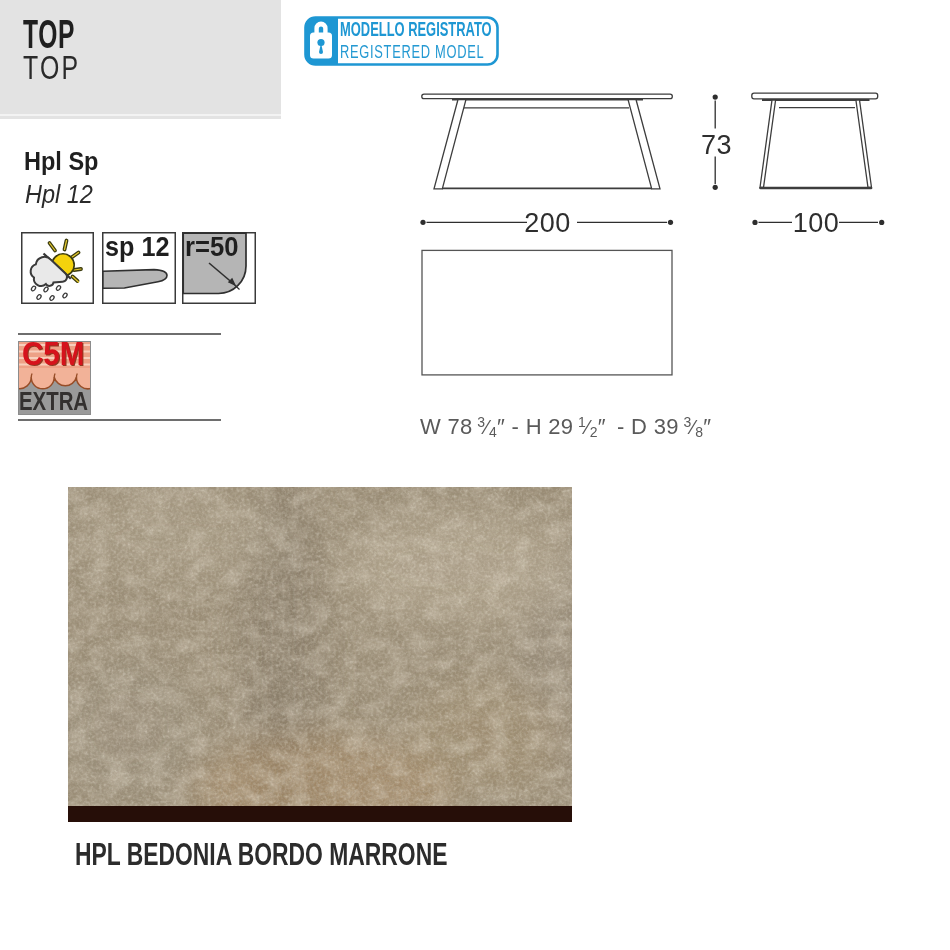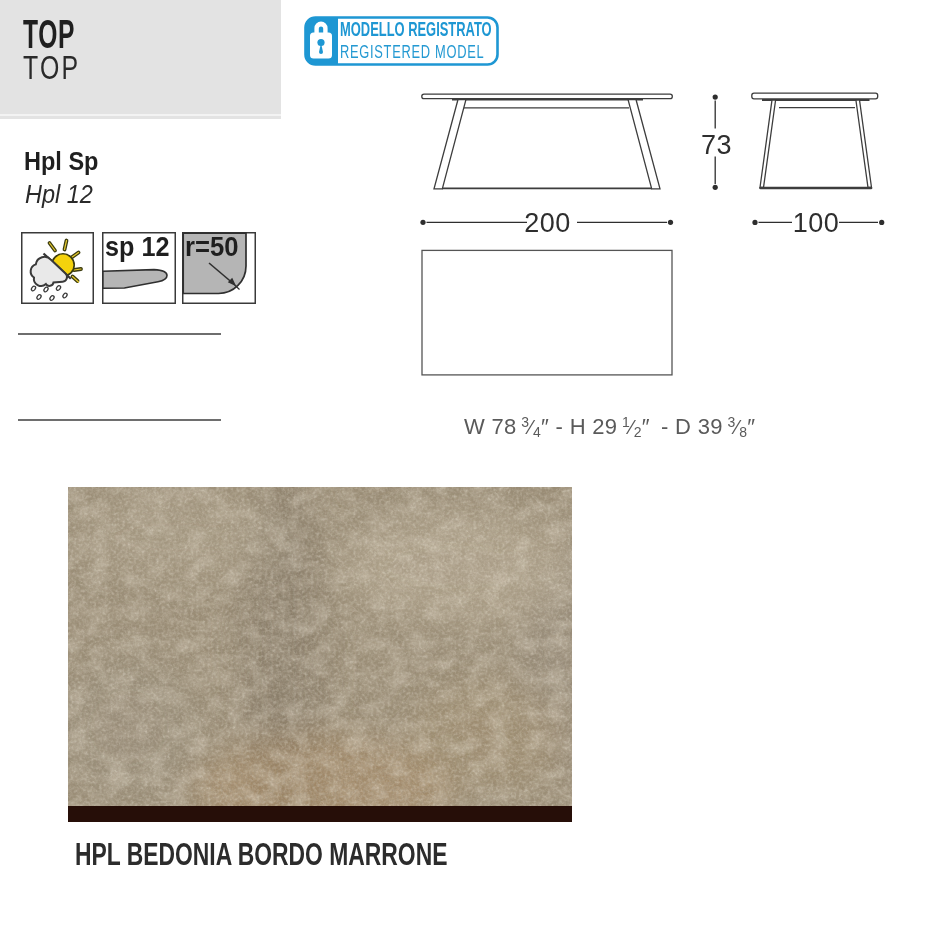--- a/index.html
+++ b/index.html
@@ -99,20 +99,49 @@
     <line x1="27" y1="31" x2="50" y2="50.5" stroke="#2f2f2f" stroke-width="1.6"></line>
     <line x1="50" y1="50.5" x2="57.5" y2="57.5" stroke="#2f2f2f" stroke-width="1.2"></line>
     <path d="M54.2 54.2 L45.8 50.2 L50.2 45.8 Z" fill="#2f2f2f"></path>
   </svg>
   
   <div class="abs" style="left:3px;top:2px;font-size:27px;font-weight:bold;color:#1f1f1f;line-height:1;transform:scaleX(0.95);transform-origin:0 0;white-space:nowrap;">r=50</div>
 </div>
 
 <div class="abs" style="left:18px;top:333px;width:203px;height:2px;background:#6e6e6e;"></div>
 
+<div class="abs" style="left:18px;top:341px;width:73px;height:74px;">
+  <svg width="73" height="74" viewBox="0 0 73 74">
+
+    <rect x="0" y="0" width="73" height="27" fill="#eda186"></rect>
+    <g stroke="#f8cfbc" stroke-width="2.2">
+      <line x1="0" y1="4" x2="73" y2="4"></line>
+      <line x1="0" y1="10.5" x2="73" y2="10.5"></line>
+      <line x1="0" y1="17" x2="73" y2="17"></line>
+      <line x1="0" y1="23.5" x2="73" y2="23.5"></line>
+    </g>
+
+    <rect x="0" y="30" width="73" height="44" fill="#9a9a9a"></rect>
+
+    <path d="M0 27 H73 V47.4 A11.5 11.5 0 0 1 58.4 36.3 A11.5 11.5 0 0 1 36.2 36.3 A11.5 11.5 0 0 1 13.2 36.3 A11.5 11.5 0 0 1 0 47.5 Z" fill="#f2b298"></path>
+
+    <path d="M73 47.4 A11.5 11.5 0 0 1 58.4 36.3 A11.5 11.5 0 0 1 36.2 36.3 A11.5 11.5 0 0 1 13.2 36.3 A11.5 11.5 0 0 1 0 47.5" fill="none" stroke="#974d28" stroke-width="1.5"></path>
+    <g stroke="#974d28" stroke-width="1.4" fill="none">
+      <path d="M13.2 36.8 q0.1 -3 0.9 -4.3"></path>
+      <path d="M36.2 36.8 q0.1 -3 0.9 -4.3"></path>
+      <path d="M58.4 36.8 q0.1 -3 0.9 -4.3"></path>
+    </g>
+
+    <rect x="0.5" y="0.5" width="72" height="73" fill="none" stroke="#8c8c8c" stroke-width="1"></rect>
+  </svg>
+  
+  <div class="abs" style="left:3.6px;top:-4.6px;font-size:34px;font-weight:bold;color:#d6131c;line-height:1;transform:scaleX(0.87);transform-origin:0 0;white-space:nowrap;text-shadow:1.2px 1.2px 0 #8f3a22;">C5M</div>
+  
+  <div class="abs" style="left:1.2px;top:48px;font-size:25px;font-weight:bold;color:#33302f;line-height:1;transform:scaleX(0.815);transform-origin:0 0;white-space:nowrap;">EXTRA</div>
+</div>
 
 <div class="abs" style="left:18px;top:419px;width:203px;height:2px;background:#6e6e6e;"></div>
 
 <svg class="abs" style="left:400px;top:80px;" width="500" height="300" viewBox="0 0 500 300">
   <g stroke="#3d3d3d" fill="none" stroke-width="1.3">
 
     <rect x="21.8" y="14.1" width="250.5" height="4.6" rx="2.2"></rect>
 
     <line x1="52" y1="19.6" x2="243" y2="19.6" stroke-width="2"></line>
 
@@ -153,21 +182,21 @@
     <circle cx="315.2" cy="17.1" r="2.6"></circle>
     <circle cx="315.2" cy="107.3" r="2.6"></circle>
     <line x1="315.2" y1="20.5" x2="315.2" y2="48.5" stroke="#2e2e2e" stroke-width="1.3"></line>
     <line x1="315.2" y1="76.5" x2="315.2" y2="104" stroke="#2e2e2e" stroke-width="1.3"></line>
     <text x="316.5" y="73.5" font-size="27" text-anchor="middle" font-family="Liberation Sans, sans-serif" style="letter-spacing:0.5px">73</text>
   </g>
 
   <rect x="22" y="170.4" width="250" height="124.5" fill="none" stroke="#555" stroke-width="1.3"></rect>
 </svg>
 
-<div class="abs" style="left:420px;top:414px;font-size:22px;color:#5a5a5a;white-space:nowrap;letter-spacing:0.3px;margin-left:44px;">
+<div class="abs" style="left:420px;top:414px;font-size:22px;color:#5a5a5a;white-space:nowrap;letter-spacing:0.3px;">
   <span>W 78 </span><sup style="font-size:14px;vertical-align:7px;">3</sup><span style="font-size:20px;">⁄</span><sub style="font-size:14px;vertical-align:-3px;">4</sub><span>″ - H 29 </span><sup style="font-size:14px;vertical-align:7px;">1</sup><span style="font-size:20px;">⁄</span><sub style="font-size:14px;vertical-align:-3px;">2</sub><span>″  - D 39 </span><sup style="font-size:14px;vertical-align:7px;">3</sup><span style="font-size:20px;">⁄</span><sub style="font-size:14px;vertical-align:-3px;">8</sub><span>″</span>
 </div>
 
 <div class="abs" style="left:68px;top:487px;width:504px;height:319px;">
   <svg width="504" height="319" viewBox="0 0 504 319">
     <defs>
       <filter id="blotch1" x="0" y="0" width="100%" height="100%">
         <feTurbulence type="fractalNoise" baseFrequency="0.05 0.06" numOctaves="5" seed="11" result="t"></feTurbulence>
         <feColorMatrix in="t" type="matrix" values="0 0 0 0 0.79  0 0 0 0 0.73  0 0 0 0 0.62  1.6 1.6 0 0 -1.35"></feColorMatrix>
       </filter>

